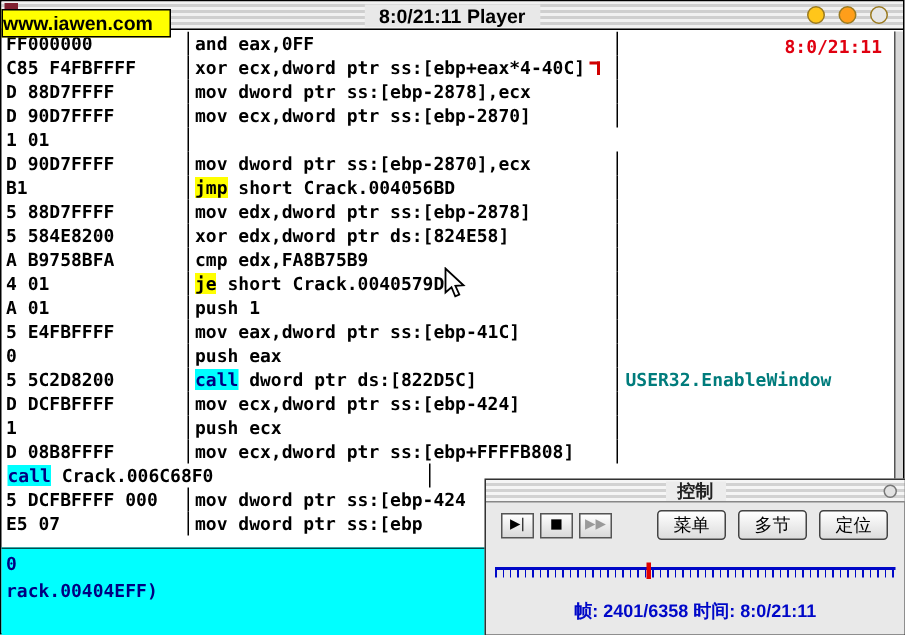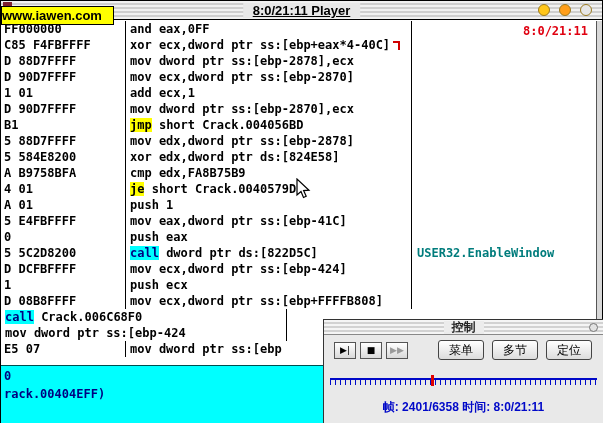--- a/index.html
+++ b/index.html
@@ -12,21 +12,21 @@
   
   .titlebar {
     position: absolute; left: 0; top: 0; right: 0; height: 19px;
     border-bottom: 1px solid #000;
     background: repeating-linear-gradient(180deg,#f1f1f1 0 2px,#cfcfcf 2px 4px);
     z-index: 10;
   }
   .title {
     position: absolute; left: 50%; transform: translateX(-50%); top: 2px;
     font: bold 13px/15px "Liberation Sans", sans-serif; color: #000;
-    background: #e8e8e8; padding: 0 10px; white-space: nowrap; text-decoration: underline;
+    background: #e8e8e8; padding: 0 10px; white-space: nowrap;
   }
   .tb-circles { position: absolute; right: 10px; top: 3px; display: flex; gap: 9px; }
   .tb-circle { width: 12px; height: 12px; border-radius: 50%; border: 1px solid #9a7a20; background:#ddd; }
   .win-icon { position:absolute; left:2px; top:1px; width:9px; height:5px; background:#802030; z-index:59; }
   
   .badge {
     position: absolute; left: 0; top: 5px; width: 113px; height: 19px;
     background: #FFFF00; border: 1px solid #000; z-index: 60;
     font: bold 13px/17px "Liberation Sans", sans-serif; color:#000; text-align: left;
   }
@@ -120,21 +120,20 @@
   </div>
 
   <div class="row">
     <span class="hex">D 90D7FFFF</span>
     <span class="instr"><span>mov ecx,dword ptr ss:[ebp-2870]</span><span></span><span></span></span>
     <span class="comment"></span>
   </div>
 
   <div class="row">
     <span class="hex">1 01</span>
-    <span class="instr"><span>add ecx,1</span><span></span><span></span></span>
     <span class="comment"></span>
   </div>
 
   <div class="row">
     <span class="hex">D 90D7FFFF</span>
     <span class="instr"><span>mov dword ptr ss:[ebp-2870],ecx</span><span></span><span></span></span>
     <span class="comment"></span>
   </div>
 
   <div class="row">
@@ -208,20 +207,21 @@
     <span class="instr"><span>mov ecx,dword ptr ss:[ebp+FFFFB808]</span><span></span><span></span></span>
     <span class="comment"></span>
   </div>
 
   <div class="row">
     <span class="instr"><span></span><span class="kw-cyan">call</span><span> Crack.006C68F0</span></span>
     <span class="comment"></span>
   </div>
 
   <div class="row">
+    <span class="hex">5 DCFBFFFF 000</span>
     <span class="instr"><span>mov dword ptr ss:[ebp-424</span><span></span><span></span></span>
     <span class="comment"></span>
   </div>
 
 
   <div class="row">
     <span class="hex">E5 07</span>
     <span class="instr"><span>mov dword ptr ss:[ebp</span><span></span><span></span></span>
     <span class="comment"></span>
   </div>

